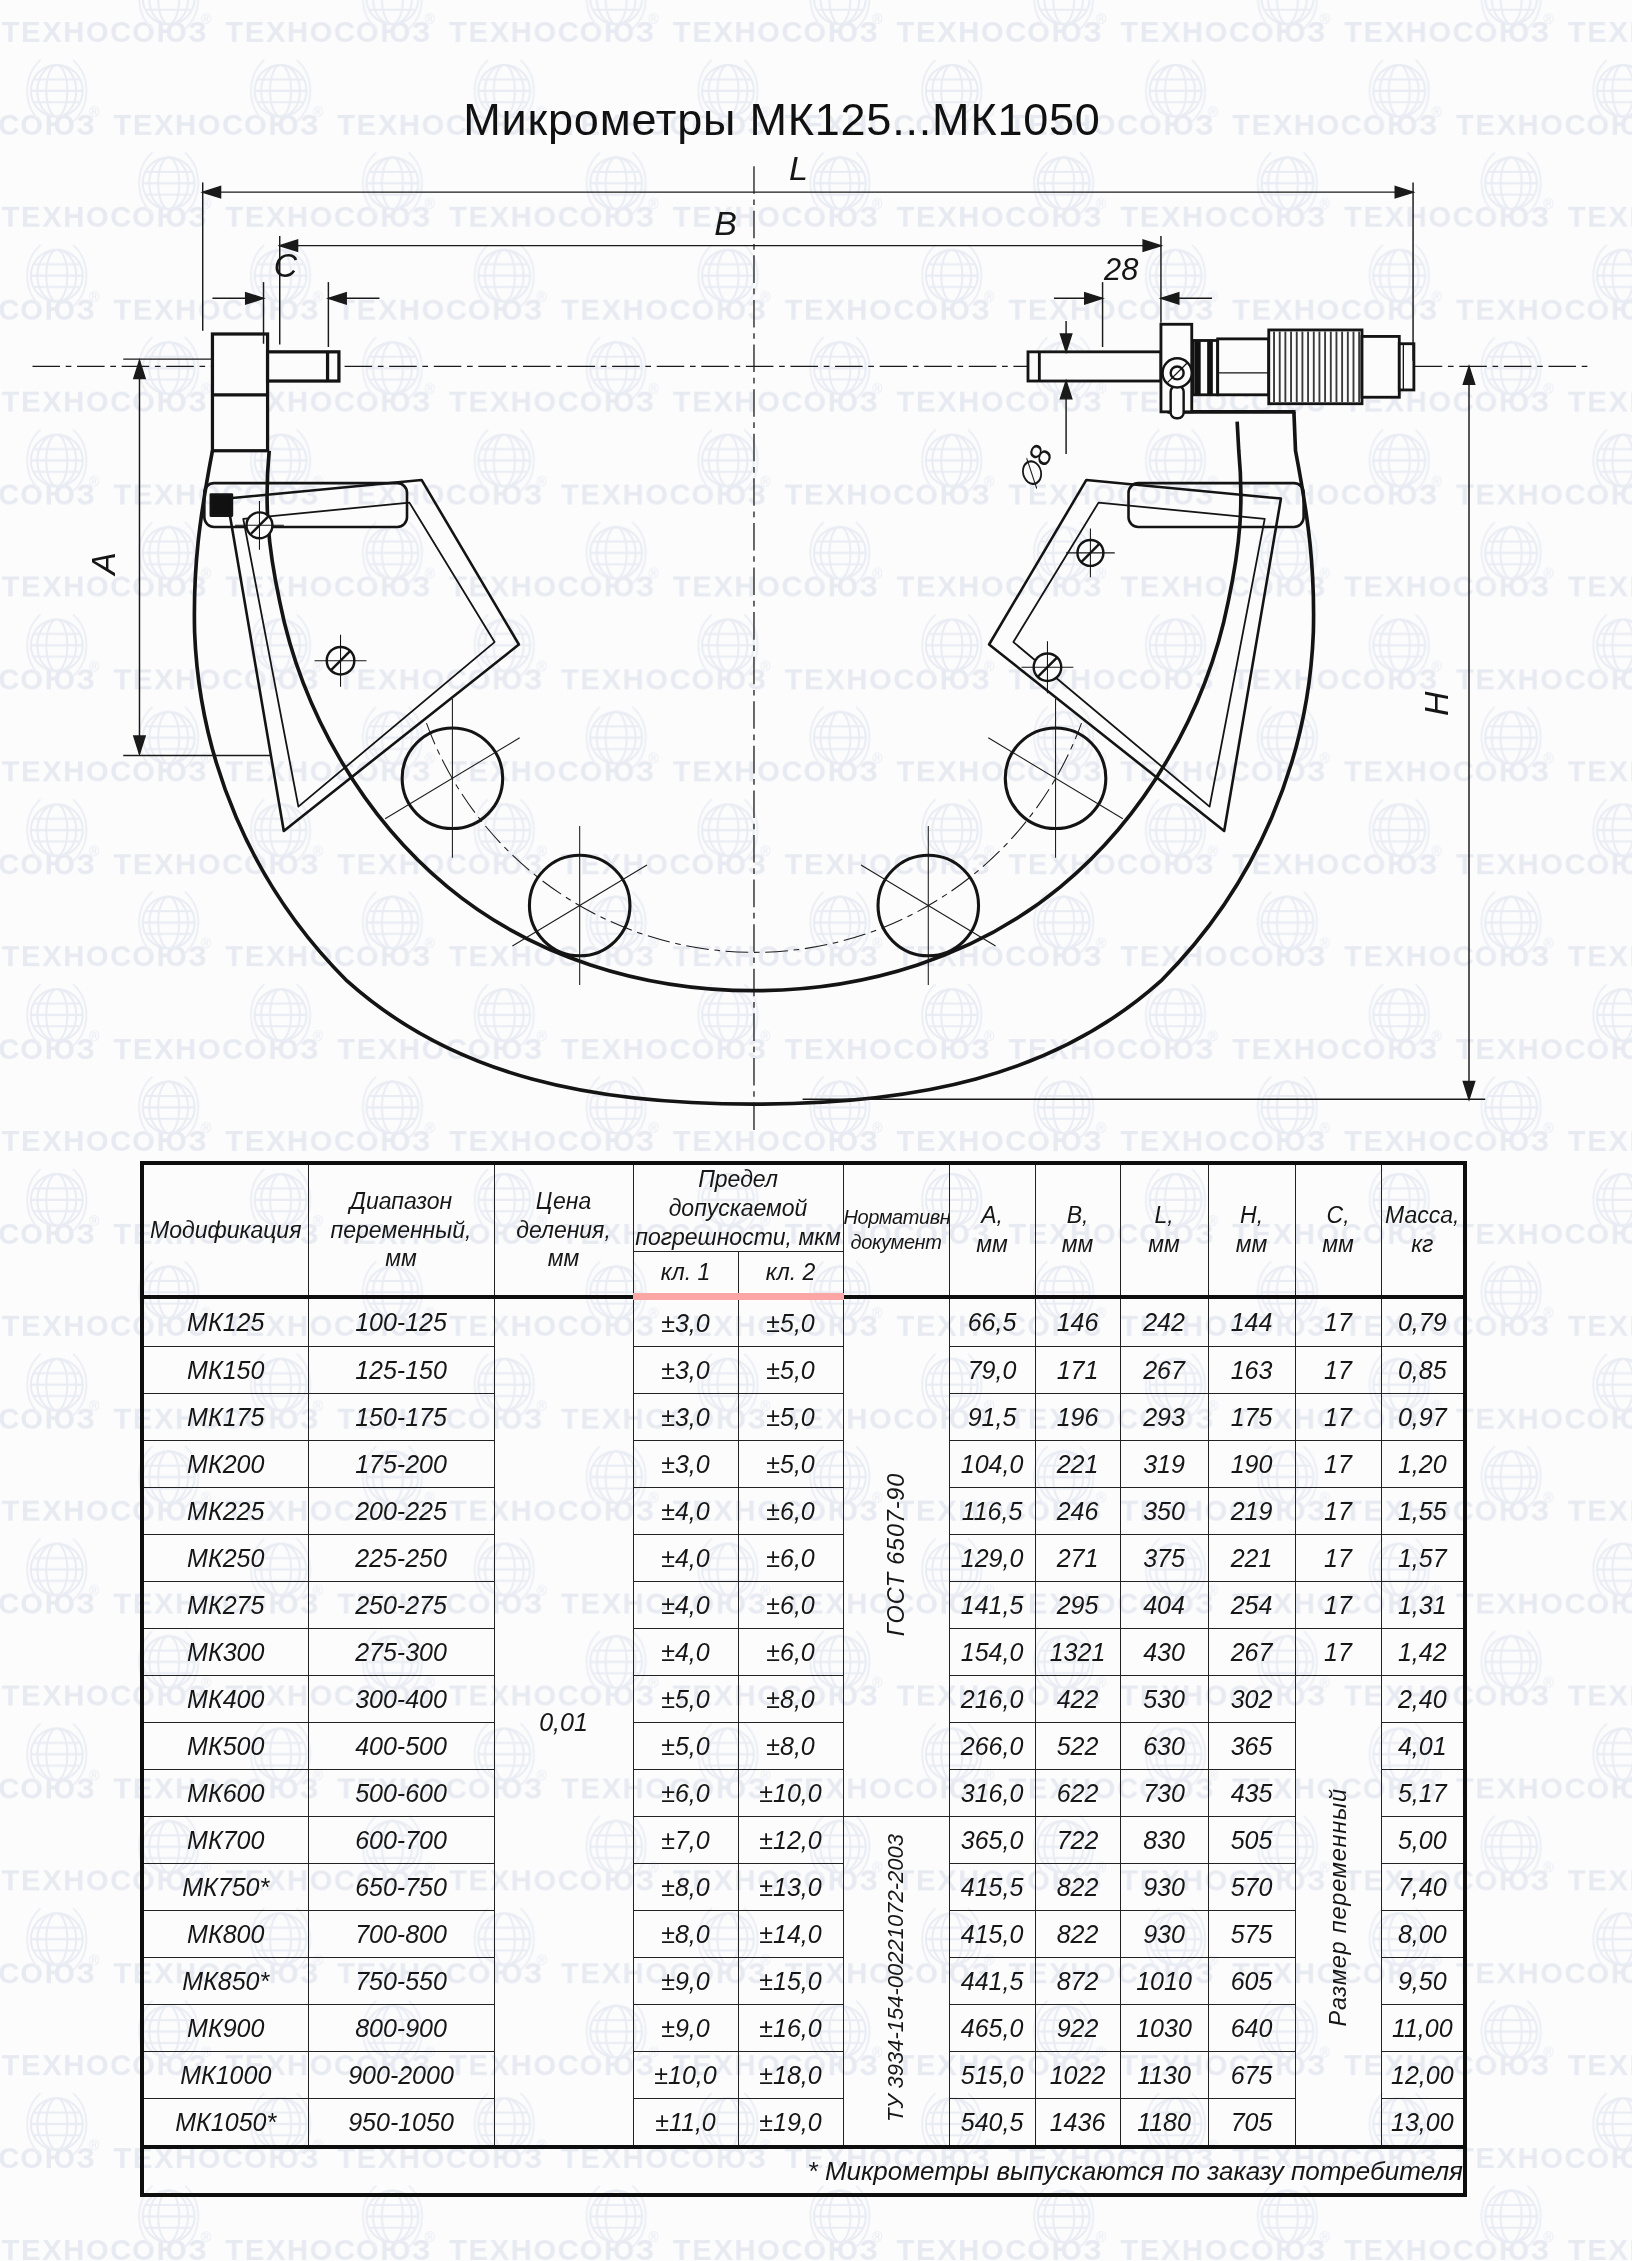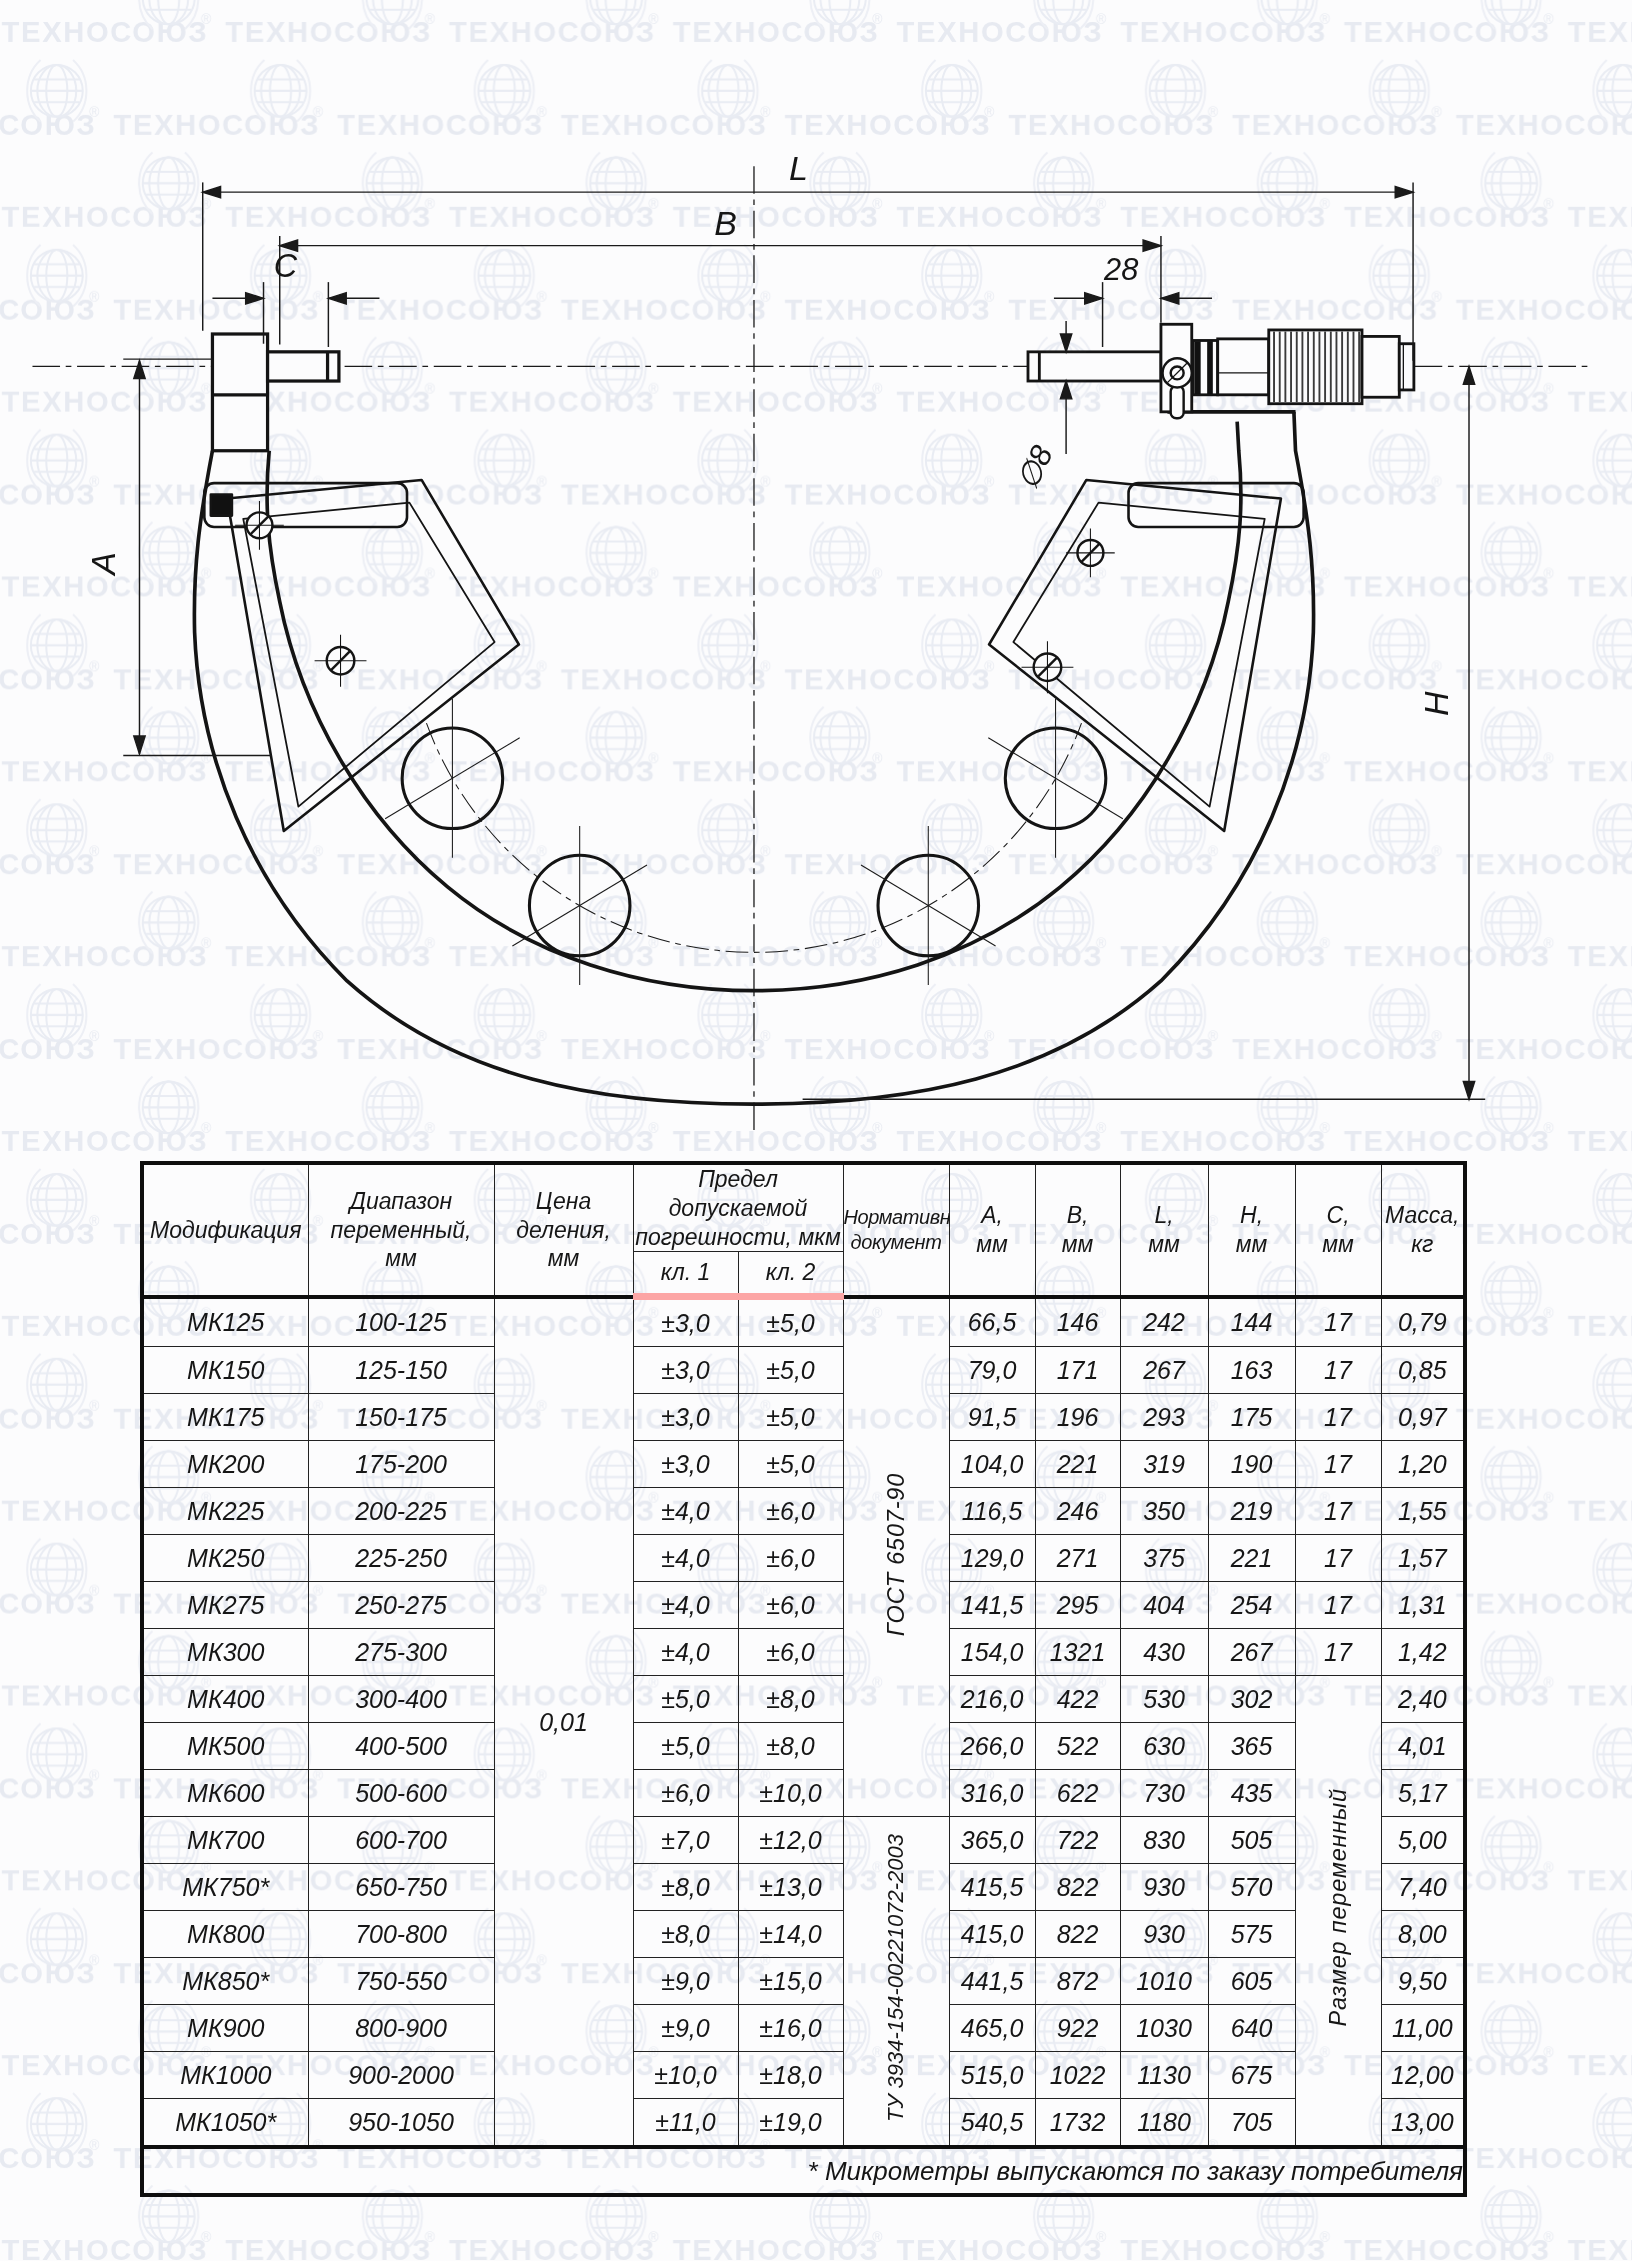--- a/index.html
+++ b/index.html
@@ -52,20 +52,21 @@
         <text x="140" y="166" font-family="Liberation Sans, sans-serif" font-weight="700" font-size="36" letter-spacing="2" fill="#e7eaf1">ТЕХНОСОЮЗ</text>
         <text x="110" y="144" font-size="17" fill="#e7eaf1">®</text>
         <use href="#globe" x="70" y="112"></use>
         <use href="#globe" x="208" y="226"></use>
         <use href="#globe" x="208" y="-2"></use>
       </pattern>
     </defs>
     <rect x="0" y="0" width="2013" height="2789" fill="url(#wm)"></rect>
   </svg>
 
+  <div class="page-title">Микрометры МК125...МК1050</div>
 
   <svg class="layer" width="1632" height="2261" viewBox="0 0 2013 2789">
     <defs>
       <pattern id="kn" width="7" height="12" patternUnits="userSpaceOnUse">
         <line x1="3.5" y1="0" x2="3.5" y2="12" stroke="#1a1a1a" stroke-width="2"></line>
       </pattern>
     </defs>
 
     <g stroke="#1a1a1a" stroke-width="1.6" stroke-dasharray="34 7 7 7">
       <line x1="40" y1="452" x2="1960" y2="452"></line>
@@ -460,21 +461,21 @@
           <td>1130</td>
           <td>675</td>
           <td>12,00</td>
         </tr>
         <tr>
           <td>МК1050*</td>
           <td>950-1050</td>
           <td>±11,0</td>
           <td>±19,0</td>
           <td>540,5</td>
-          <td>1732</td>
+          <td>1436</td>
           <td>1180</td>
           <td>705</td>
           <td>13,00</td>
         </tr>
       </tbody>
     <tfoot>
       <tr class="foot-row">
         <td colspan="12">* Микрометры выпускаются по заказу потребителя</td>
       </tr>
     </tfoot>

